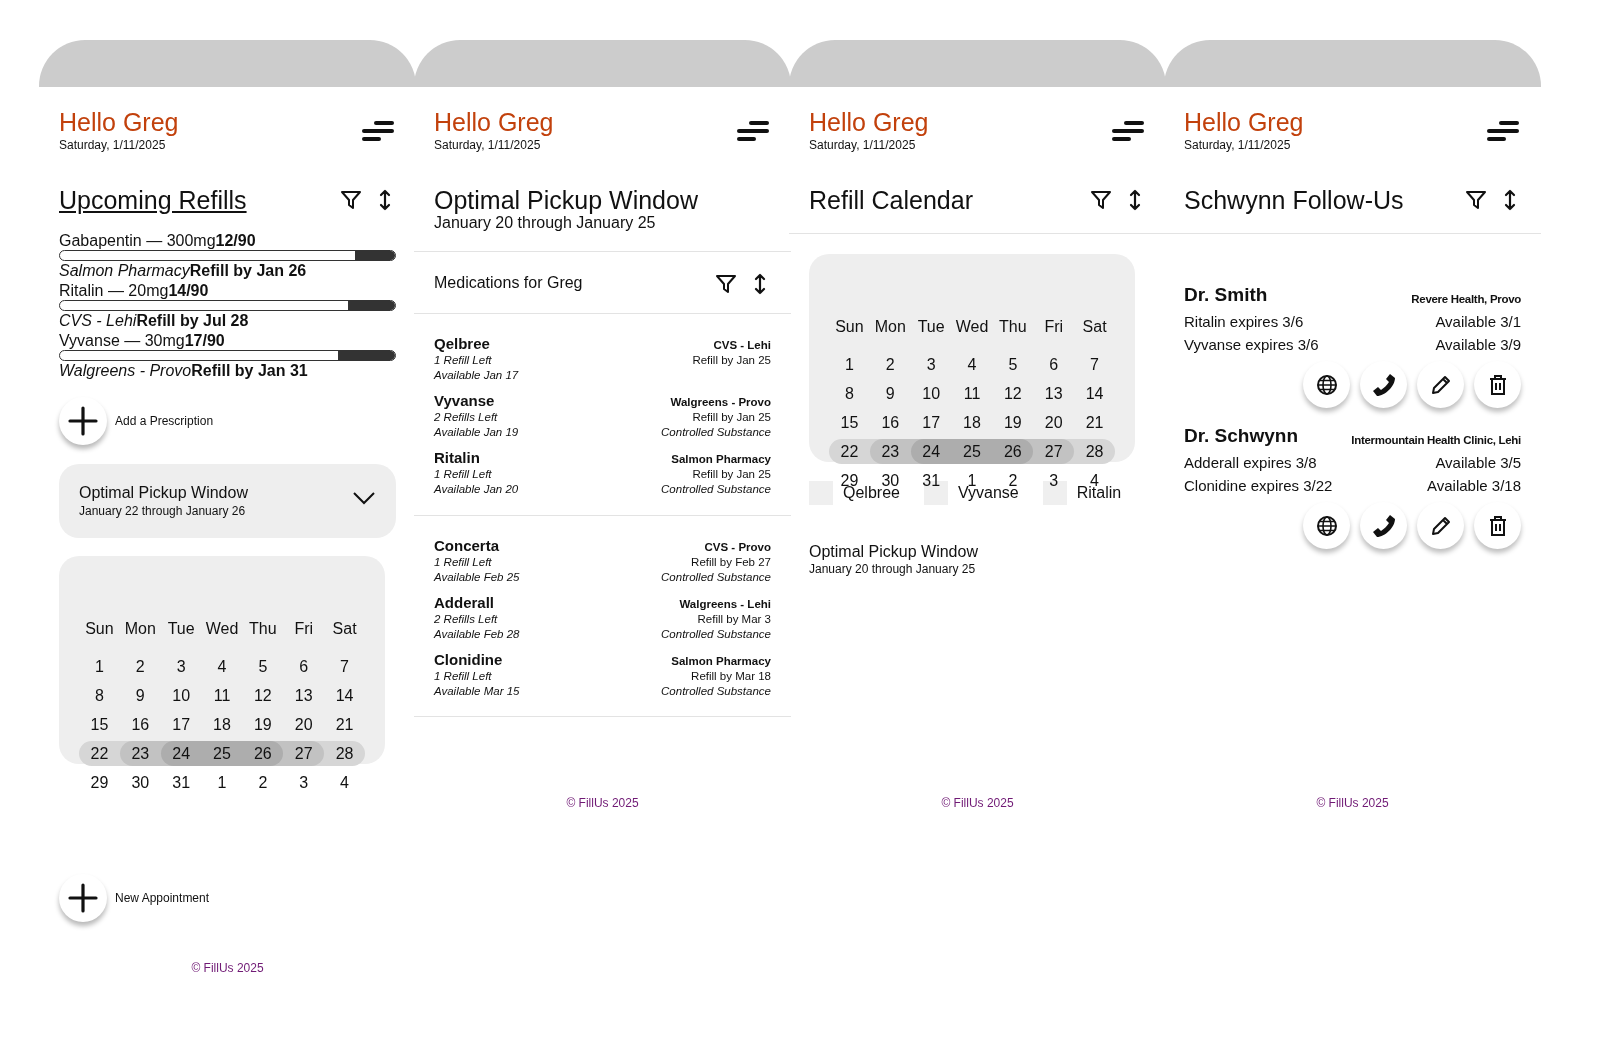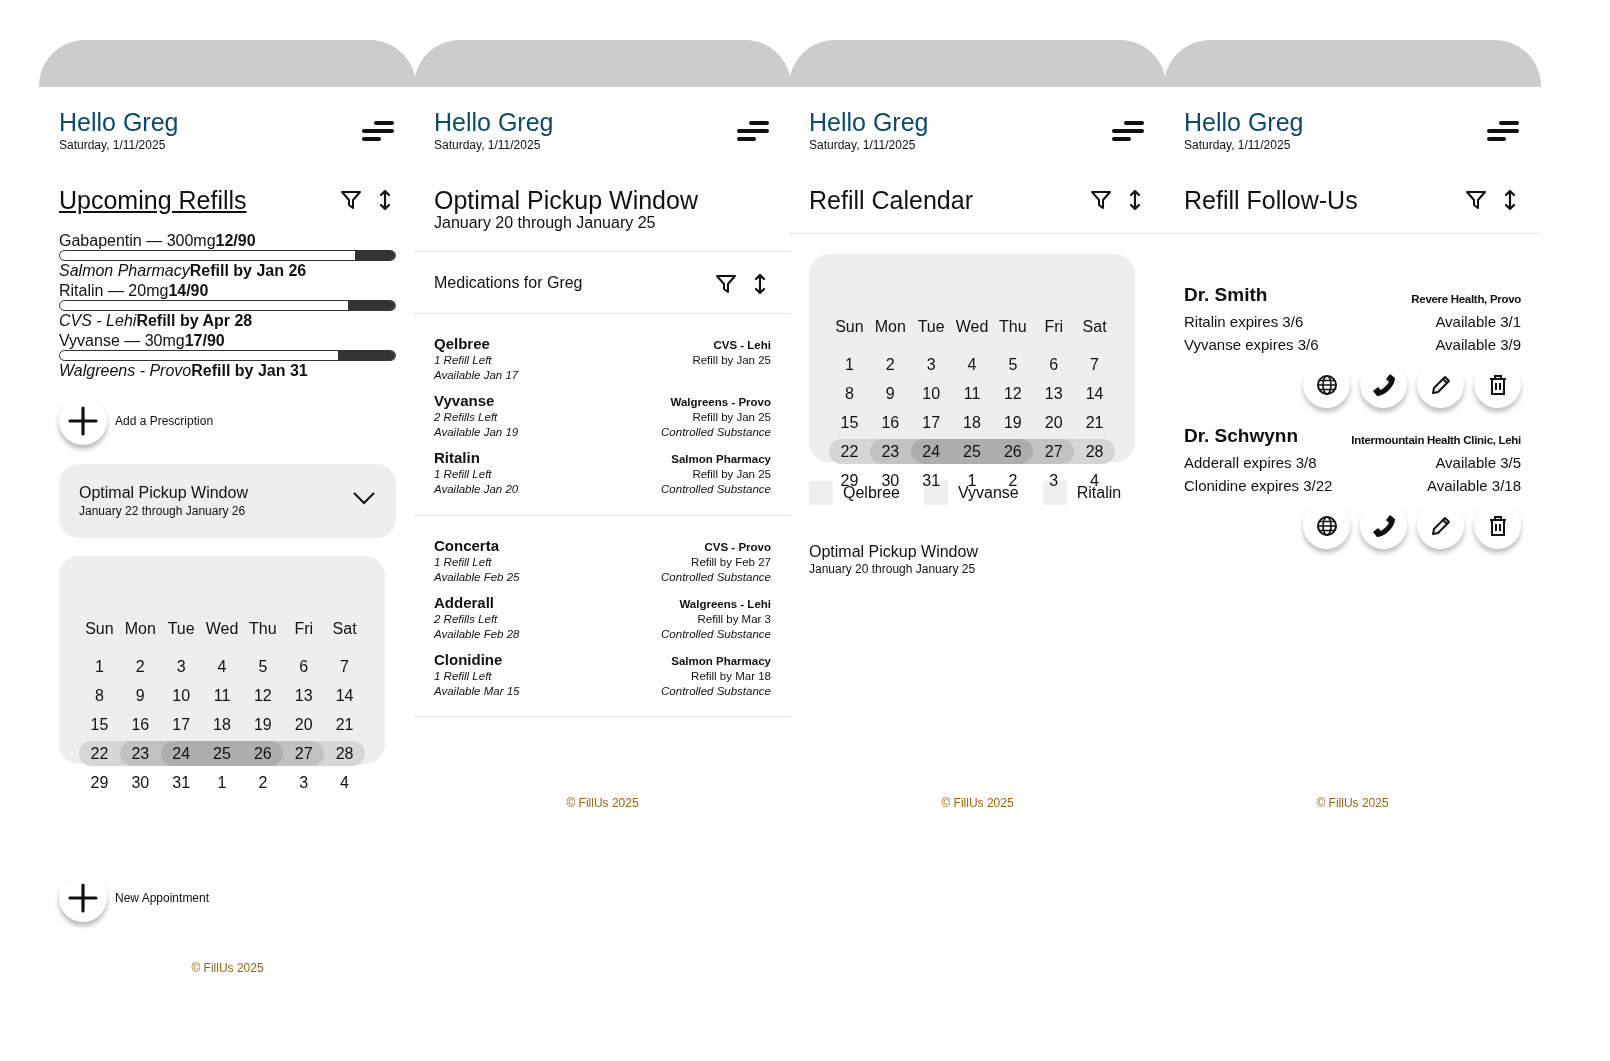--- a/index.html
+++ b/index.html
@@ -2,21 +2,21 @@
 <html><head>
 <meta charset="utf-8">
 <style>
   * { box-sizing: border-box; margin: 0; padding: 0; }
   html, body { width: 1610px; height: 1061px; background: #ffffff; overflow: hidden; }
   body { font-family: "Liberation Sans", "DejaVu Sans", sans-serif; color: #111; position: relative; }
 
   .panel { position: absolute; top: 40px; width: 377px; height: 1000px; }
   .panel-top { position: absolute; left: 0; top: 0; width: 377px; height: 47px; background: #cccccc; border-radius: 46px 46px 0 0; }
 
-  .greet { position: absolute; left: 20px; top: 68px; font-size: 25px; color: #0c4a6e; }
+  .greet { position: absolute; left: 20px; top: 68px; font-size: 25px; color: #c2410c; }
   .greet-date { position: absolute; left: 20px; top: 98px; font-size: 12px; color: #111; }
   .menu-icon { position: absolute; right: 20px; top: 76px; width: 34px; height: 28px; cursor: pointer; }
   .menu-icon span { position: absolute; height: 4px; background: #111; border-radius: 2px; }
 
   .section-title { position: absolute; left: 20px; font-size: 25px; color: #111; }
   .section-sub { position: absolute; left: 20px; font-size: 16px; color: #111; }
   .tool-icons { position: absolute; right: 20px; display: flex; gap: 12px; align-items: center; }
   .tool-icons .ti { width: 22px; height: 24px; display: flex; align-items: center; justify-content: center; cursor: pointer; }
 
   .divider { position: absolute; left: 0; right: 0; height: 1px; background: #e3e3e3; }
@@ -39,21 +39,21 @@
   .accordion .acc-sub { position: absolute; left: 20px; top: 40px; font-size: 12px; }
   .accordion .chev { position: absolute; right: 20px; top: 26px; }
 
   .calendar { position: absolute; background: #eeeeee; border-radius: 20px; }
   .cal-grid { position: absolute; left: 20px; right: 20px; }
   .cal-head, .cal-row { display: grid; grid-template-columns: repeat(7, 1fr); text-align: center; font-size: 16px; height: 29px; align-items: center; position: relative; }
   .cal-head { height: 29px; margin-top: 44px; }
   .cal-row span { position: relative; z-index: 2; }
   .hl { position: absolute; top: 2px; height: 25px; border-radius: 13px; z-index: 1; }
 
-  .footer { position: absolute; left: 0; right: 0; text-align: center; font-size: 12px; color: #a16207; }
+  .footer { position: absolute; left: 0; right: 0; text-align: center; font-size: 12px; color: #701a75; }
 
   
   .med { position: absolute; left: 20px; right: 20px; height: 56px; }
   .med .ml { position: absolute; left: 0; top: 0; }
   .med .mr { position: absolute; right: 0; top: 0; text-align: right; }
   .med .mname { font-size: 15px; font-weight: bold; line-height: 18px; }
   .med .it { font-size: 11.5px; font-style: italic; line-height: 15px; }
   .med .pharm { font-size: 11.5px; font-weight: bold; line-height: 15px; margin-top: 3px; }
   .med .rb { font-size: 11.5px; line-height: 15px; }
 
@@ -113,21 +113,21 @@
   <div class="refill" style="top:244px;">
     <div class="row">
         <span class="name">Ritalin — 20mg</span>
         <span class="count">14/90</span>
       </div>
     <div class="bar">
         <div class="fill" style="width:14%;"></div>
       </div>
     <div class="row" style="margin-top:3px;">
         <span class="pharm">CVS - Lehi</span>
-        <span class="refill-by">Refill by Apr 28</span>
+        <span class="refill-by">Refill by Jul 28</span>
       </div>
   </div>
   <div class="refill" style="top:294px;">
     <div class="row">
         <span class="name">Vyvanse — 30mg</span>
         <span class="count">17/90</span>
       </div>
     <div class="bar">
         <div class="fill" style="width:17%;"></div>
       </div>
@@ -439,21 +439,21 @@
 <div class="panel" style="left:1164px;">
   <div class="panel-top"></div>
   <div class="greet">Hello Greg</div>
   <div class="greet-date">Saturday, 1/11/2025</div>
   <div class="menu-icon">
     <span style="left:12px;top:5px;width:20px;"></span>
     <span style="left:0;top:13px;width:32px;"></span>
     <span style="left:0;top:21px;width:19px;"></span>
   </div>
 
-  <div class="section-title" style="top:146px;">Refill Follow-Us</div>
+  <div class="section-title" style="top:146px;">Schwynn Follow-Us</div>
   <div class="tool-icons" style="top:148px;">
     <div class="ti">
       <svg width="22" height="22" viewBox="0 0 22 22">
           <path d="M2 3 H20 L13 11 V19 L9 16 V11 Z" fill="none" stroke="#111" stroke-width="2" stroke-linejoin="round"></path>
         </svg>
     </div>
     <div class="ti">
       <svg width="14" height="22" viewBox="0 0 14 22">
           <path d="M7 2 V20 M3 6 L7 2 L11 6 M3 16 L7 20 L11 16" fill="none" stroke="#111" stroke-width="2.2" stroke-linecap="round" stroke-linejoin="round"></path>
         </svg>

